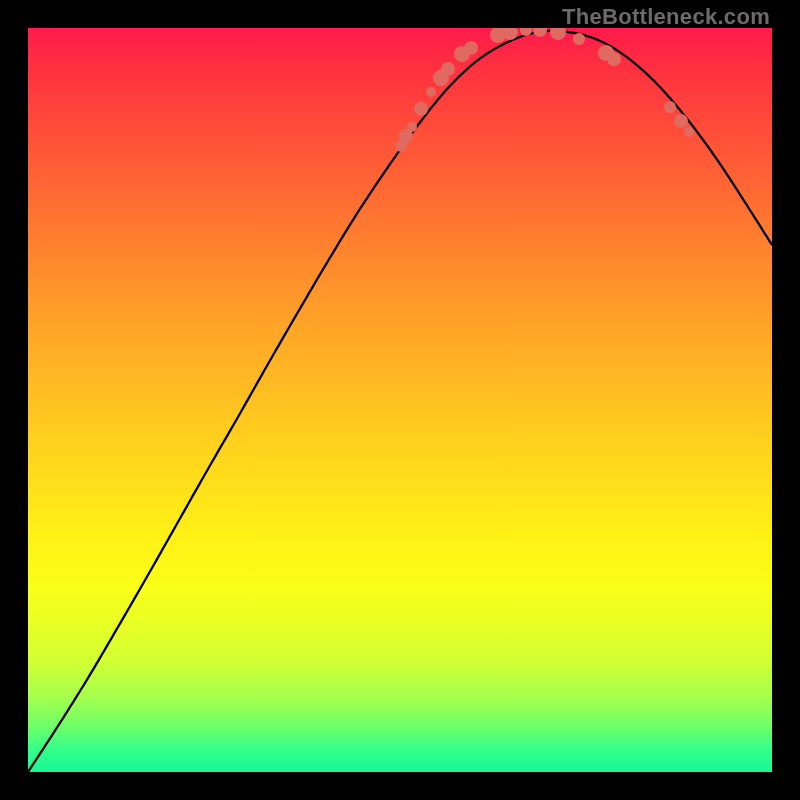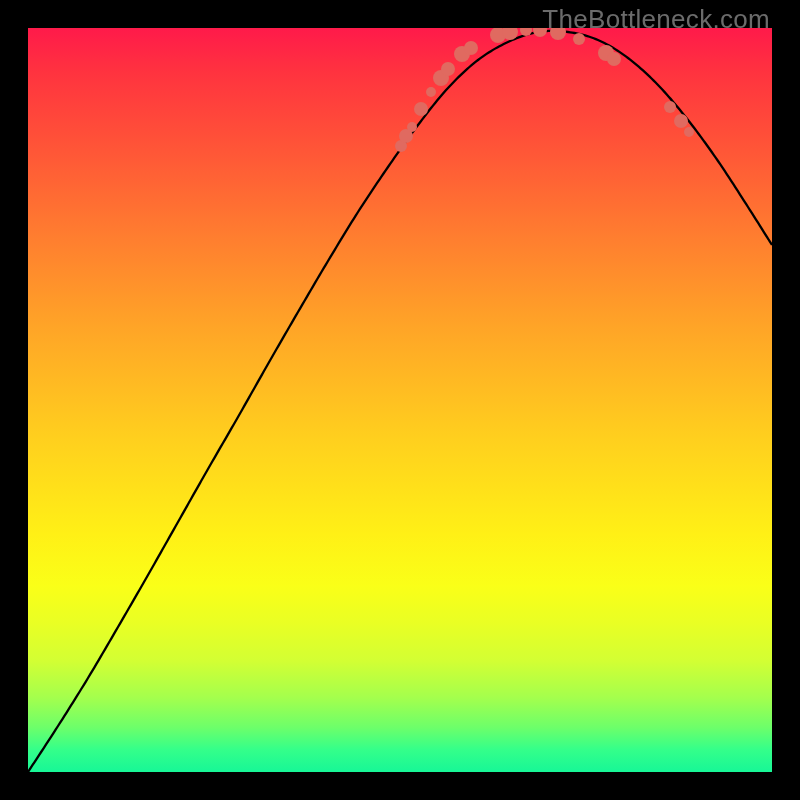--- a/index.html
+++ b/index.html
@@ -41,23 +41,23 @@
       #6dff6a 94%,
       #34ff8a 97%,
       #17f797 100%
     );
   }
   .watermark {
     position: absolute;
     right: 30px;
     top: 4px;
     color: #6b6b6b;
-    font-size: 26px;
+    font-size: 22px;
     letter-spacing: 0.3px;
-    font-weight: 400;
+    font-weight: 700;
   }
   svg.plot {
     position: absolute;
     left: 0;
     top: 0;
     width: 744px;
     height: 744px;
   }
   .curve {
     fill: none;

